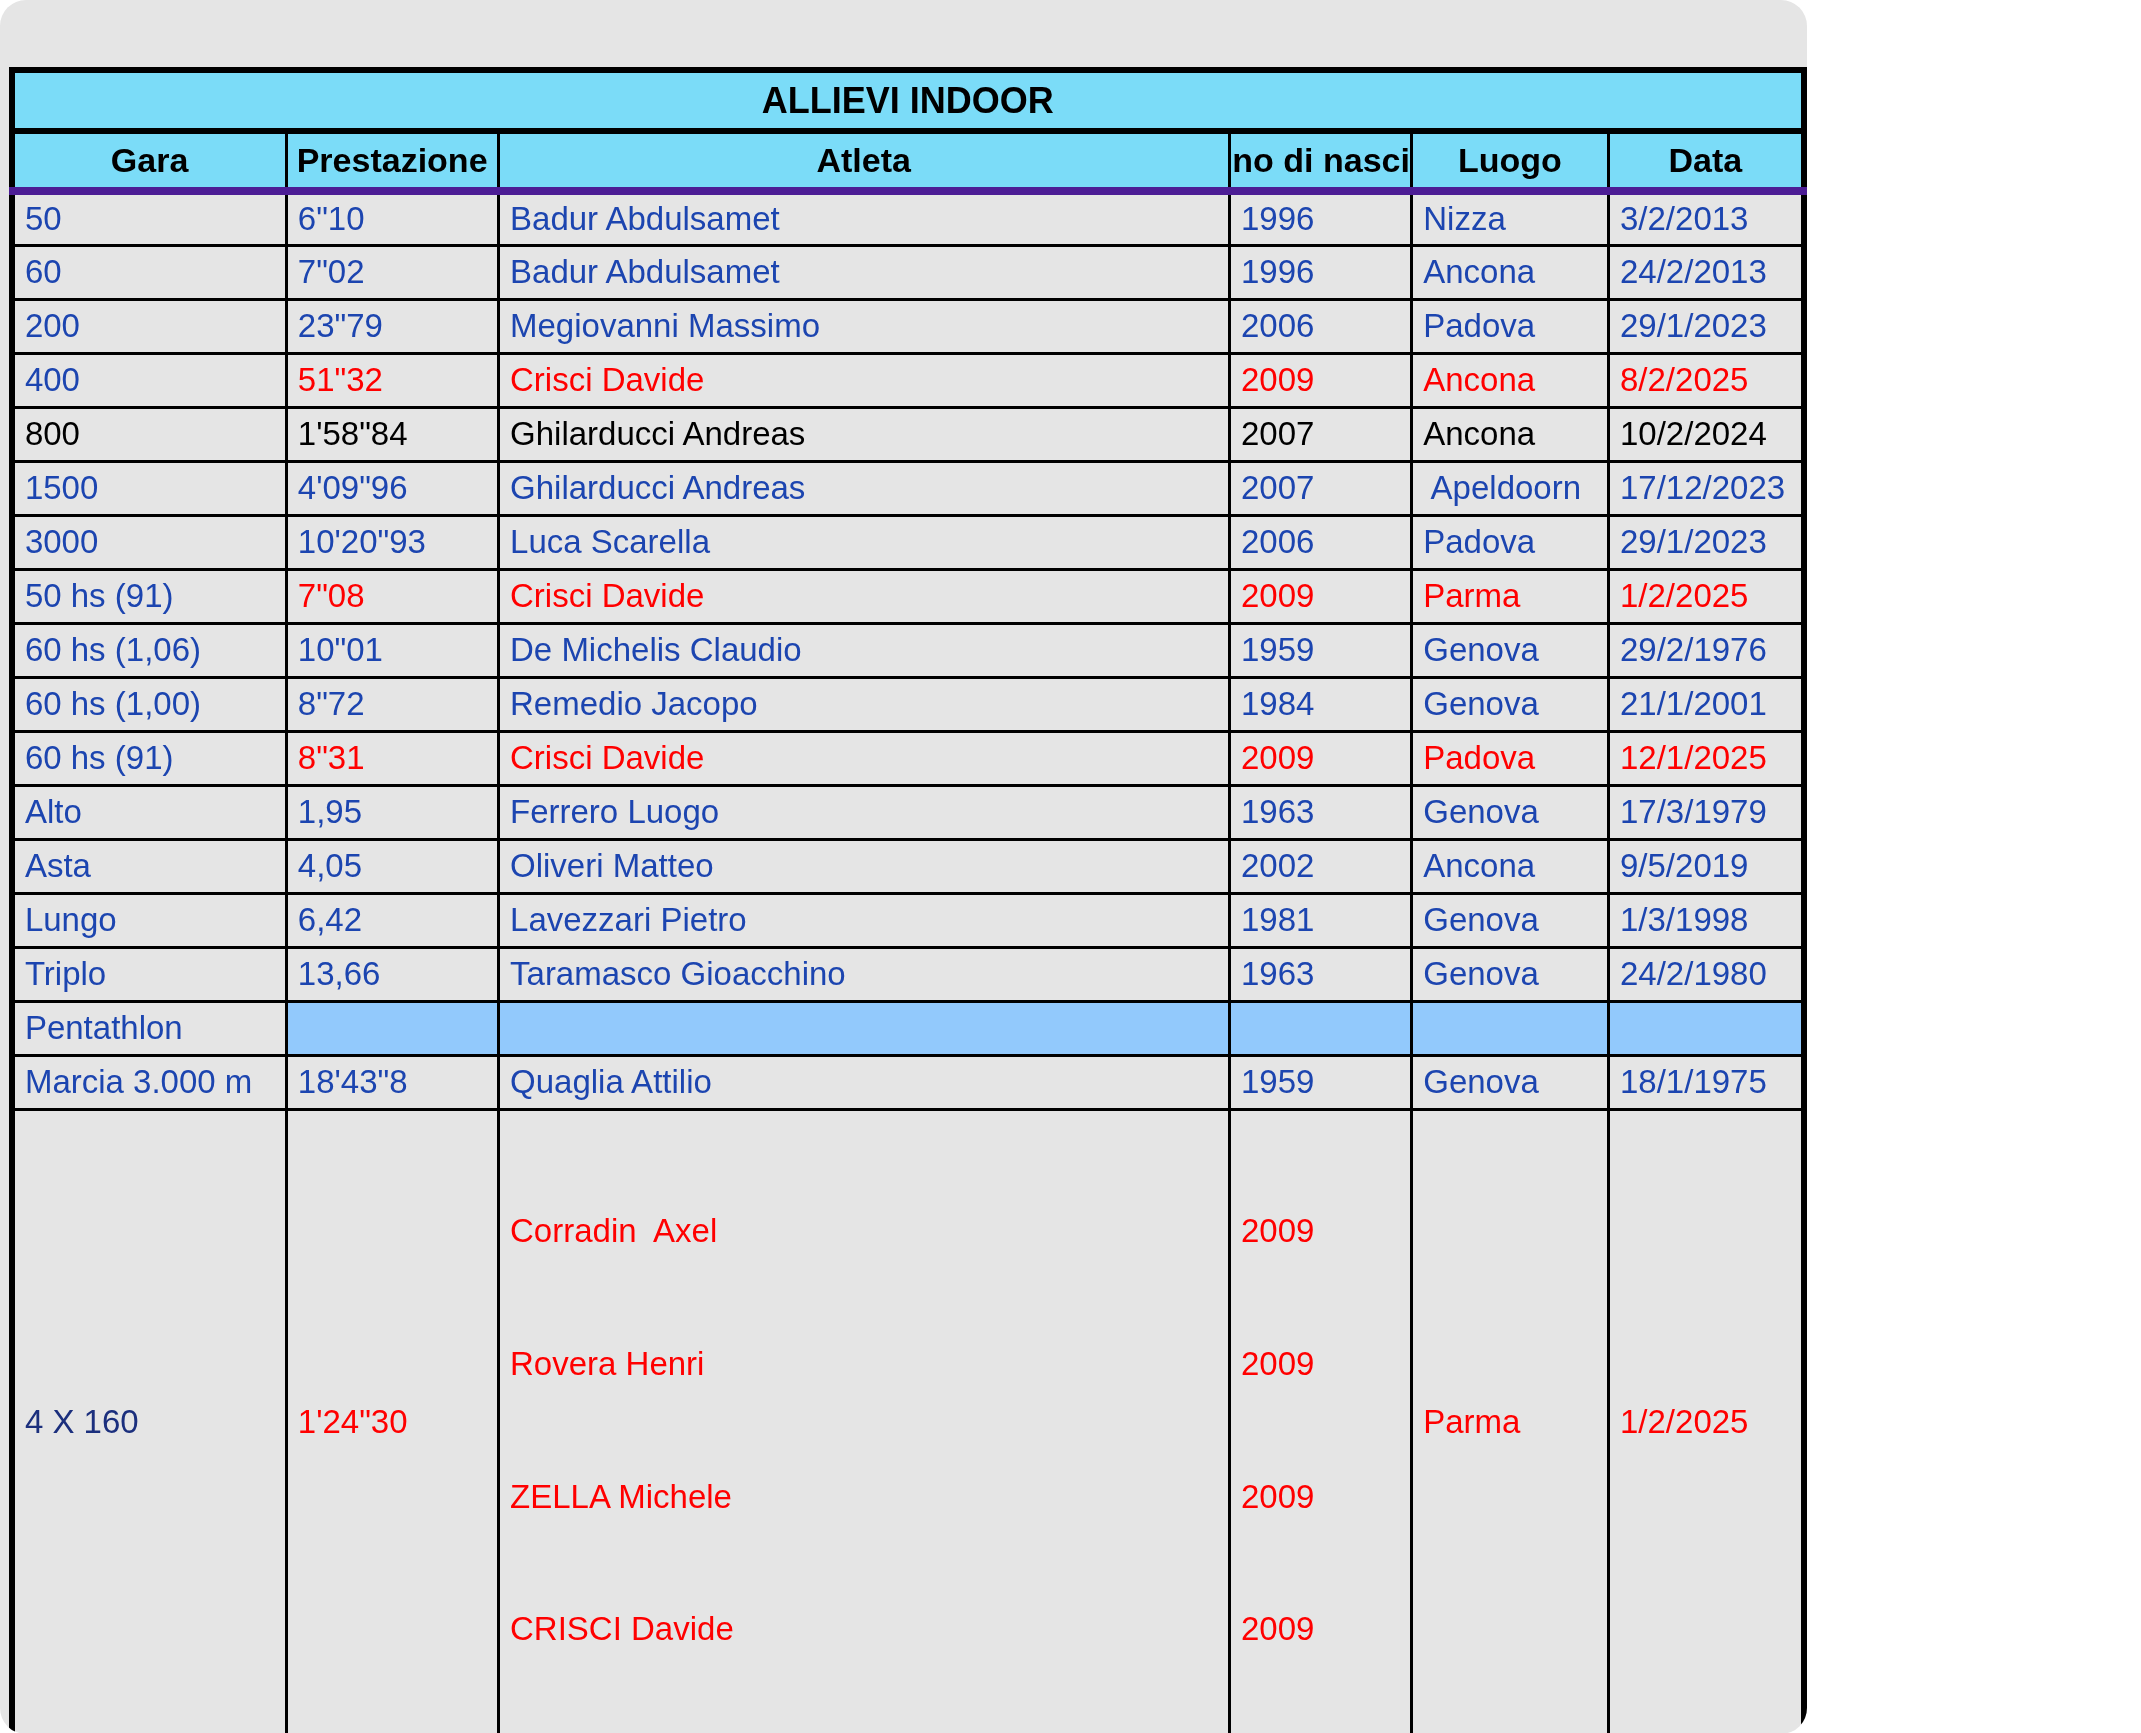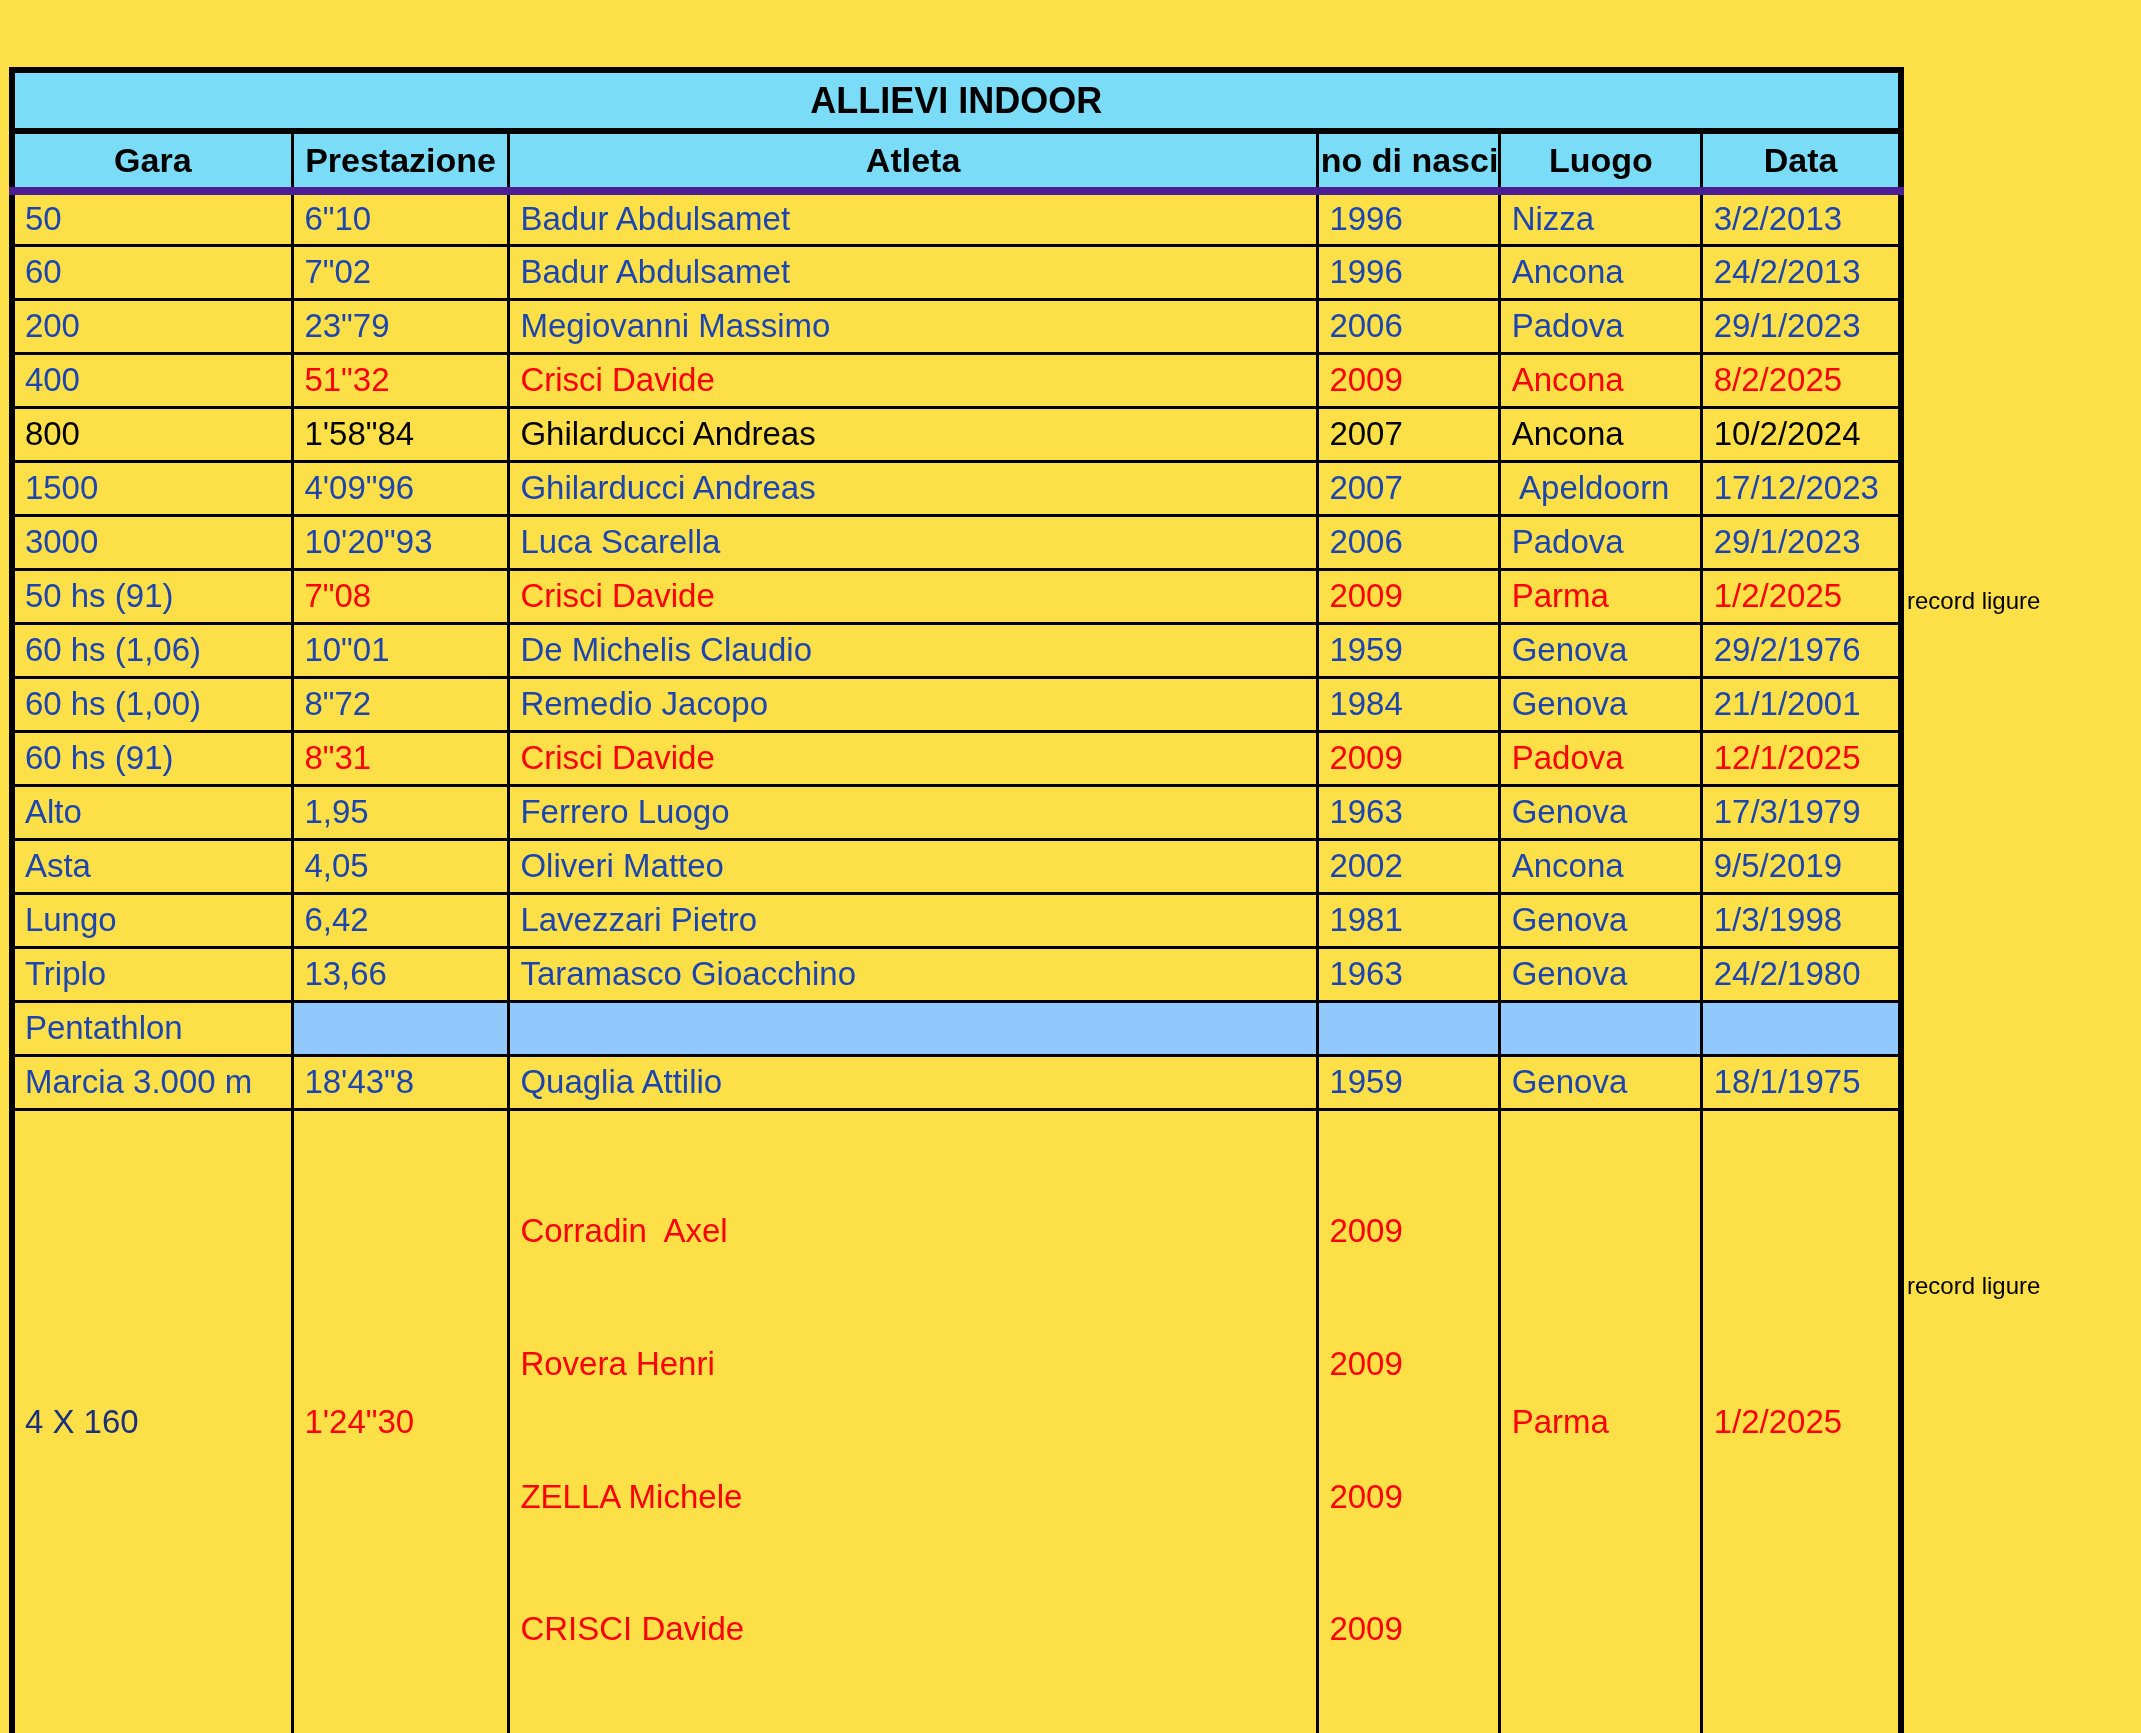--- a/index.html
+++ b/index.html
@@ -1,17 +1,17 @@
 <!DOCTYPE html>
 <html style="font-size:13.7px"><head>
 <meta charset="utf-8">
 <style>
   html,body{margin:0;padding:0;background:#ffffff;}
   body{width:2141px;height:1734px;font-family:"Liberation Sans",sans-serif;}
-  .sheet{position:relative;width:2141px;height:1734px;background:#fde047;overflow:hidden;}
+  .sheet{position:relative;width:1807px;height:1734px;background:#e5e5e5;overflow:hidden;border-radius:26px;}
 
   table.records{
     position:absolute;left:8.6px;top:67px;
     border-collapse:collapse;table-layout:fixed;
     border:6px solid #000;
   }
   .records td,.records th{
     border:3.4px solid #000;
     white-space:pre;overflow:hidden;
     font-size:33px;line-height:1.15;

